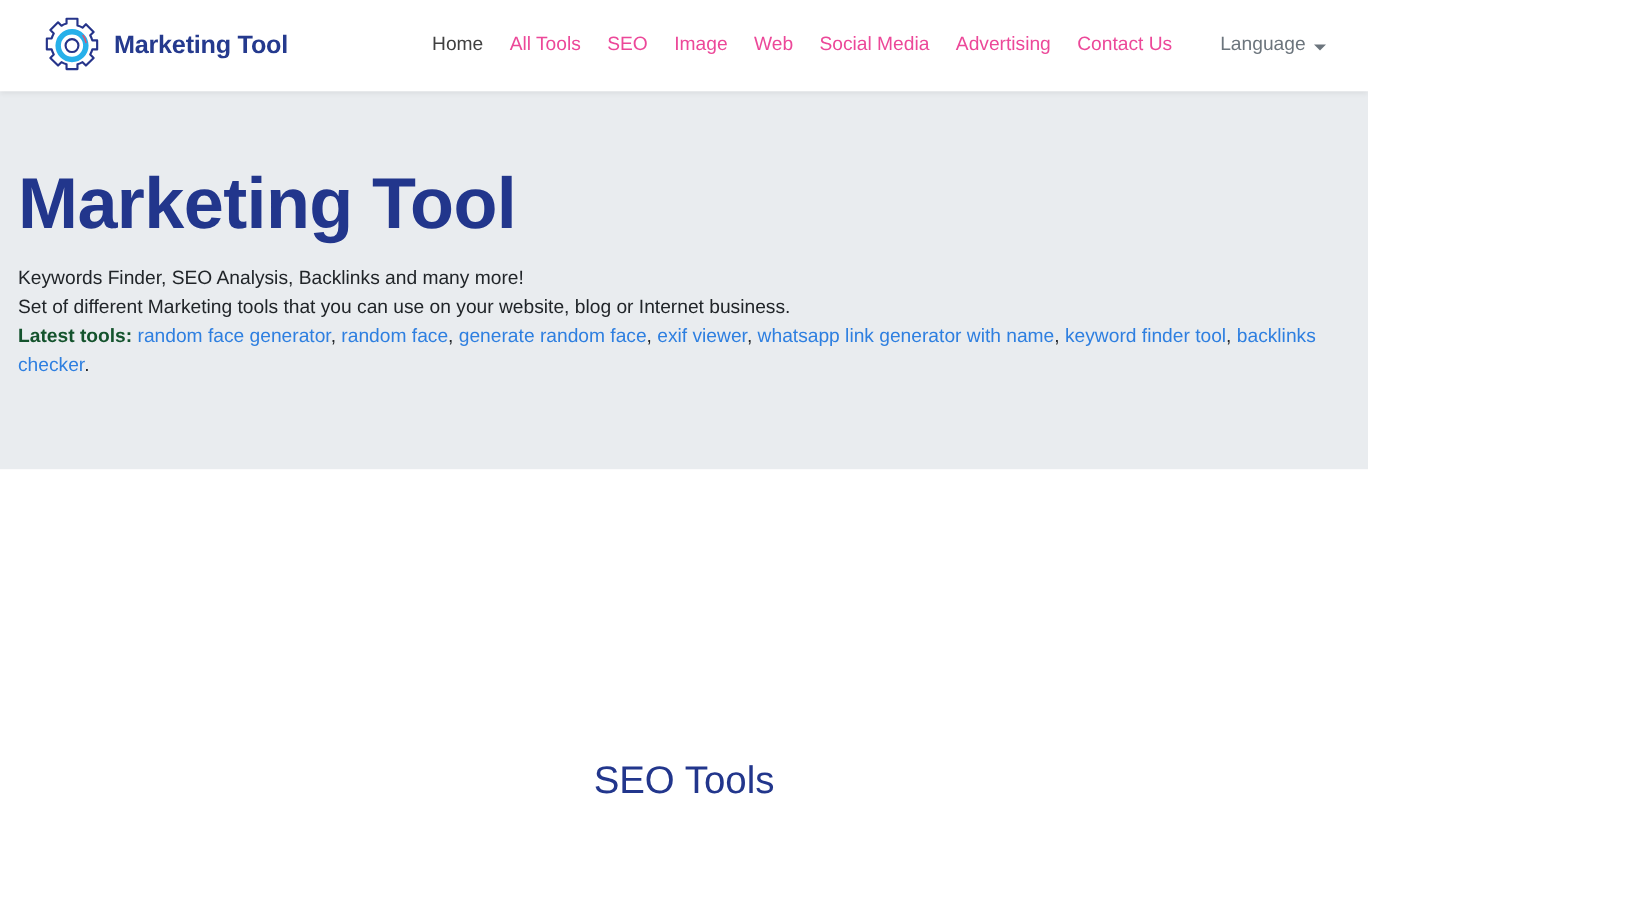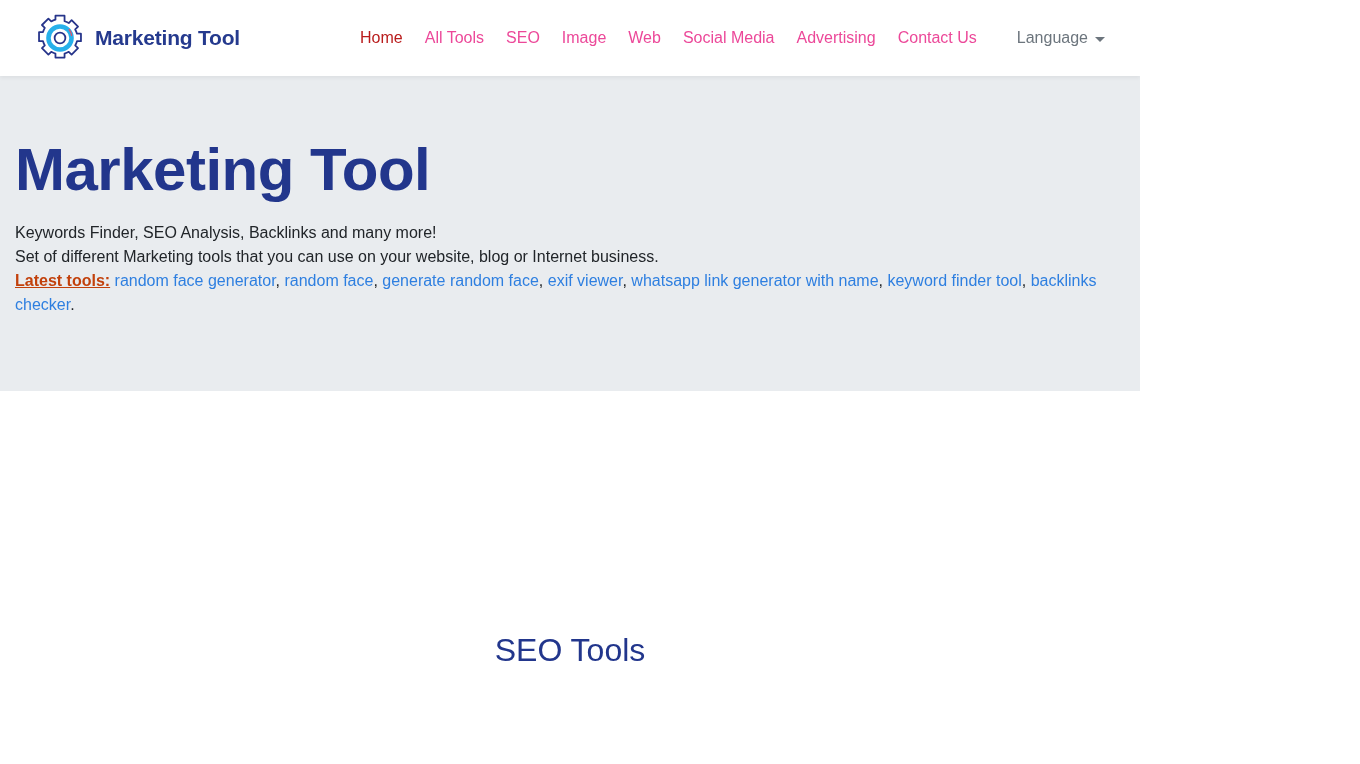--- a/index.html
+++ b/index.html
@@ -63,21 +63,21 @@
   }
   .nav-link {
     font-size: 16px;
     color: #ec4899;
     text-decoration: none;
     padding: 8px 11px;
     white-space: nowrap;
     line-height: 1.25;
   }
   .nav-link.active {
-    color: #b91c1c;
+    color: #404040;
   }
   .nav-lang {
     font-size: 16px;
     color: #6c757d;
     text-decoration: none;
     padding: 8px 11px;
     margin-left: 18px;
     display: inline-flex;
     align-items: center;
     gap: 7px;
@@ -118,21 +118,21 @@
     color: #22368c;
     letter-spacing: -0.5px;
   }
   .hero-line {
     margin: 0;
     font-size: 16px;
     line-height: 24px;
     color: #212529;
   }
   .hero-line + .hero-line { margin-top: 0; }
-  .latest-label { font-weight: bold; color: #c2410c; text-decoration: underline; }
+  .latest-label { font-weight: bold; color: #14532d; }
   .tool-link {
     color: #2e7fe0;
     text-decoration: none;
   }
 
   
   .main-body {
     background: #ffffff;
     padding-top: 0;
   }

